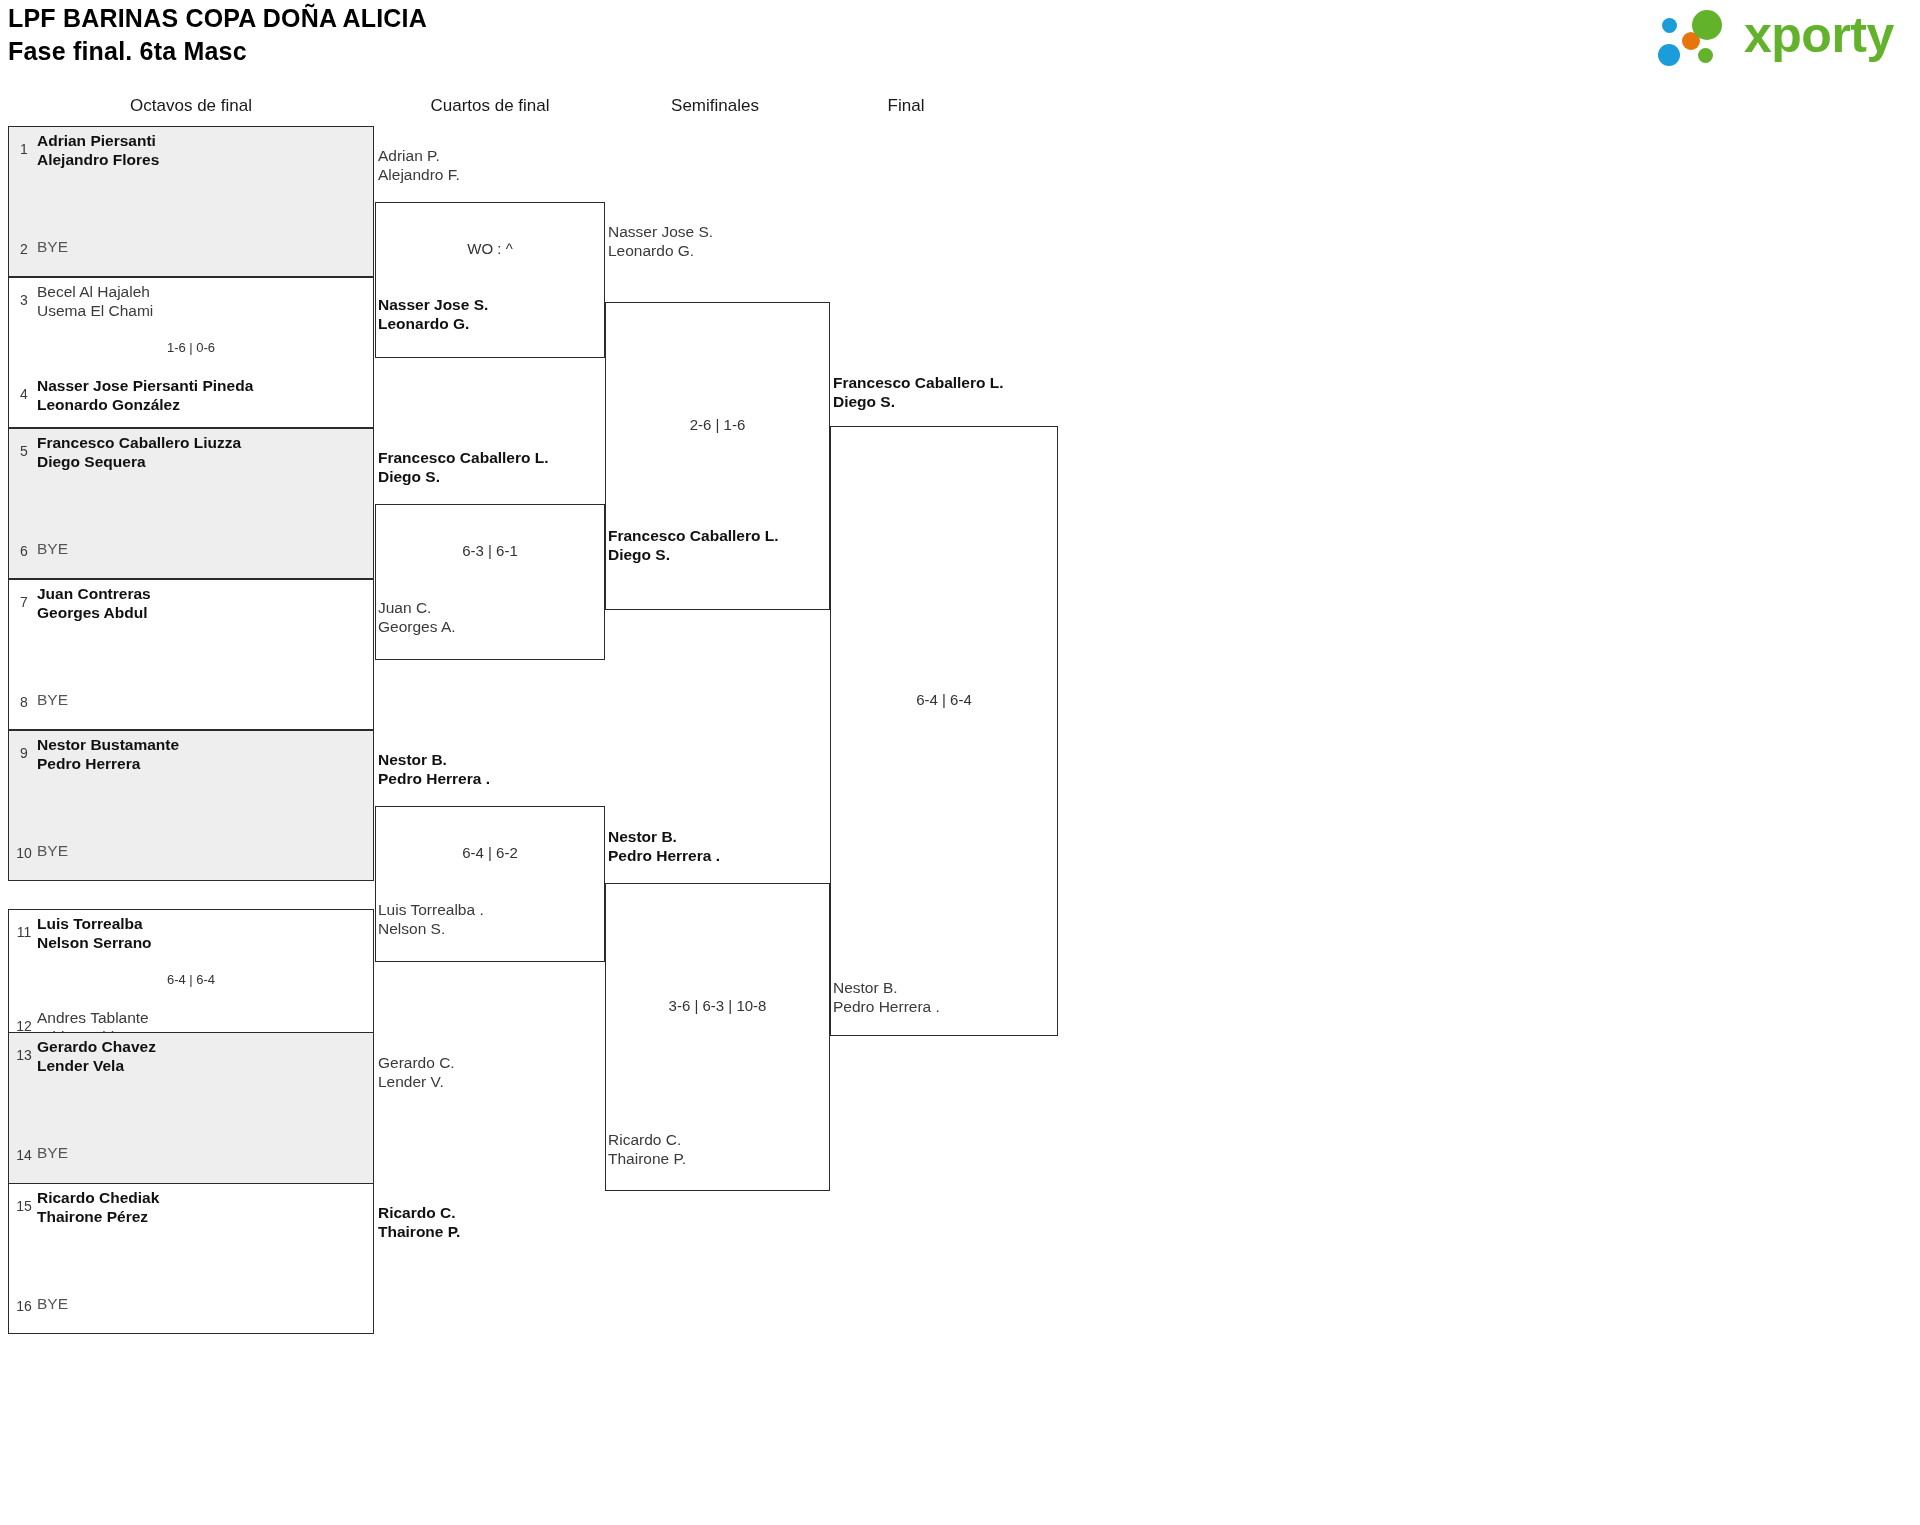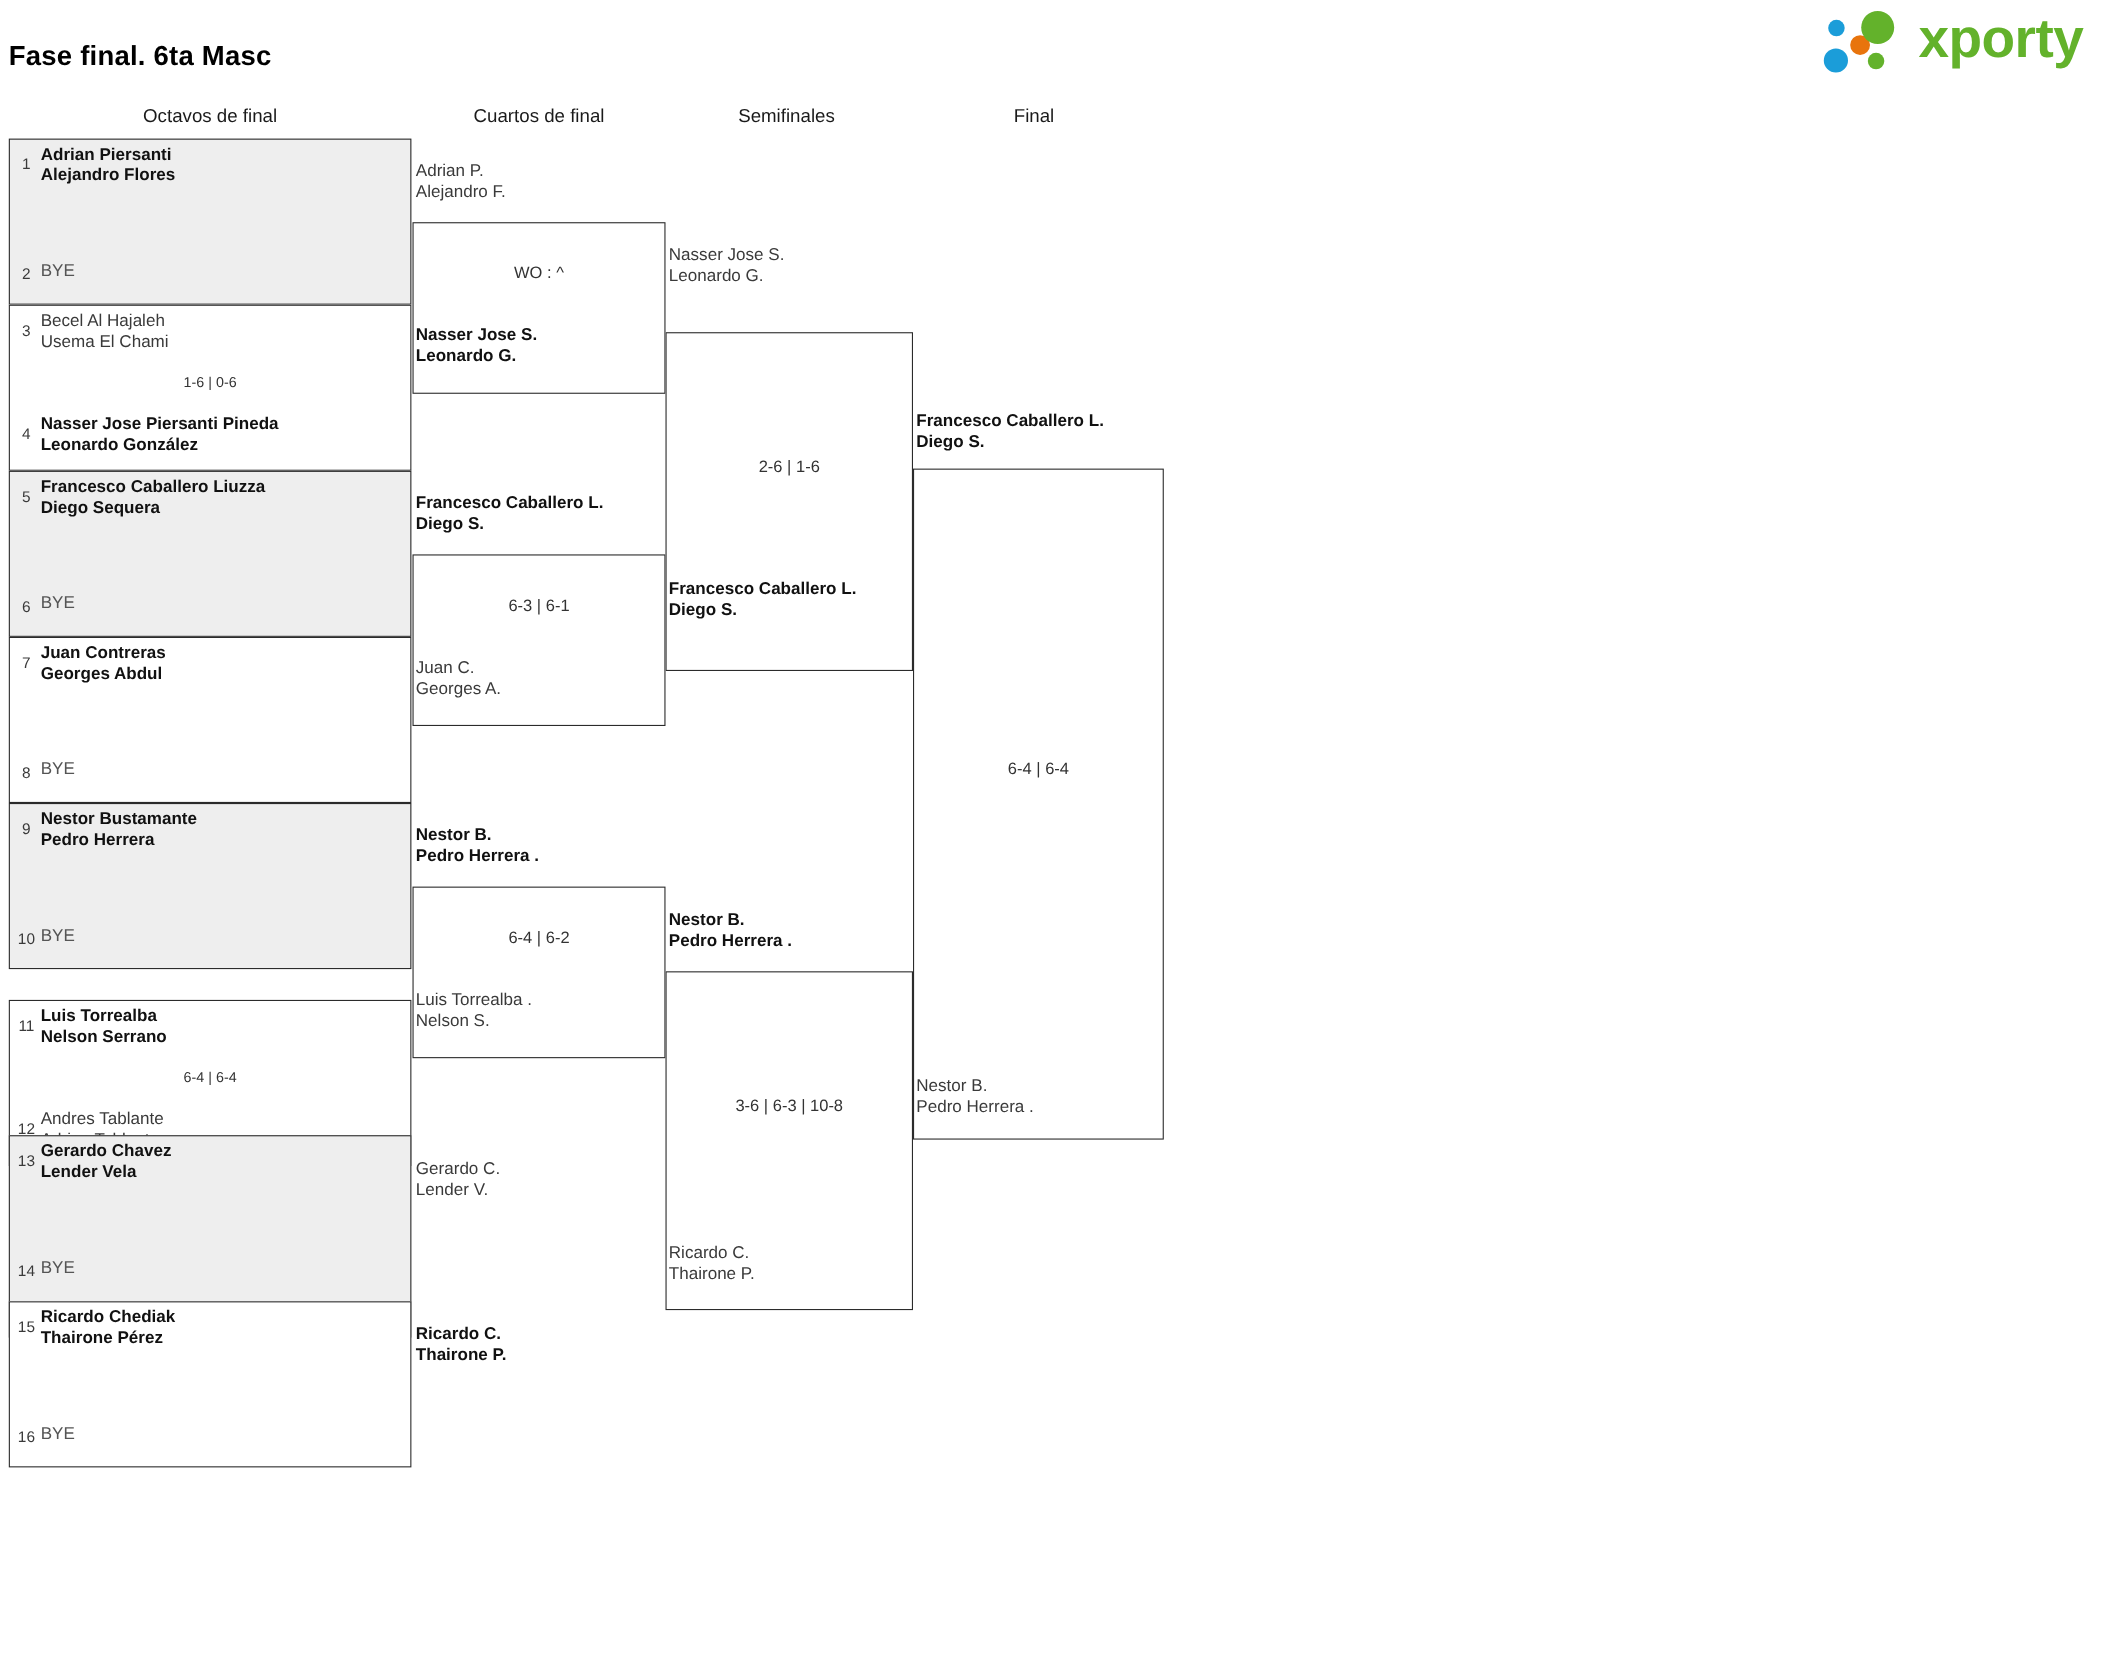--- a/index.html
+++ b/index.html
@@ -97,36 +97,37 @@
     position: absolute;
     font-size: 15.5px; line-height: 19px;
     color: #3a3a3a; white-space: nowrap;
   }
   .entrant.win { font-weight: bold; color: #111; }
 </style>
 </head>
 <body>
 
 <div id="header">
+  <div class="title-line1">LPF BARINAS COPA DOÑA ALICIA</div>
   <div class="title-line2">Fase final. 6ta Masc</div>
 
   <div id="logo">
     <span class="dot d1"></span>
     <span class="dot d2"></span>
     <span class="dot d3"></span>
     <span class="dot d4"></span>
     <span class="dot d5"></span>
     <span class="logo-text">xporty</span>
   </div>
 </div>
 
 <div class="round-header" style="left:8px;  width:366px;">Octavos de final</div>
 <div class="round-header" style="left:375px; width:230px;">Cuartos de final</div>
 <div class="round-header" style="left:605px; width:220px;">Semifinales</div>
-<div class="round-header" style="left:830px; width:220px;">Final</div>
+<div class="round-header" style="left:796px; width:220px;">Final</div>
 
 <div id="bracket">
 
   <div class="r1-match shaded" style="top:126px; height:151px;">
     <div class="seed-row" style="top:0;">
       <span class="seed-num">1</span>
       <span class="seed-names win">
         <span>Adrian Piersanti</span><br><span>Alejandro Flores</span>
       </span>
     </div>

